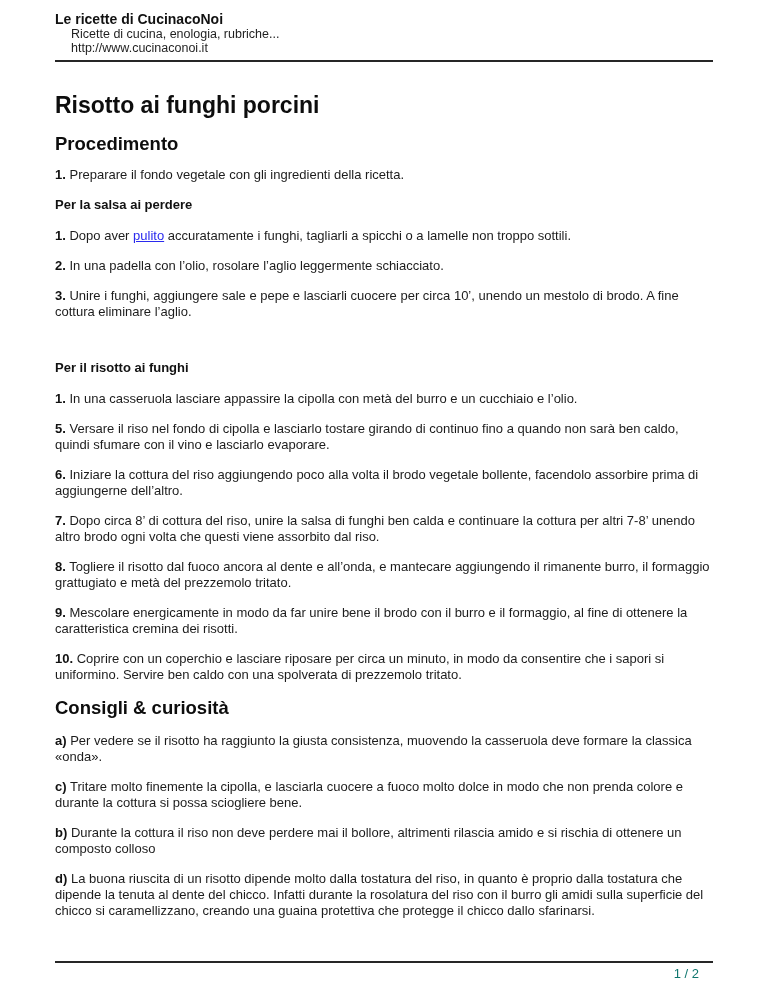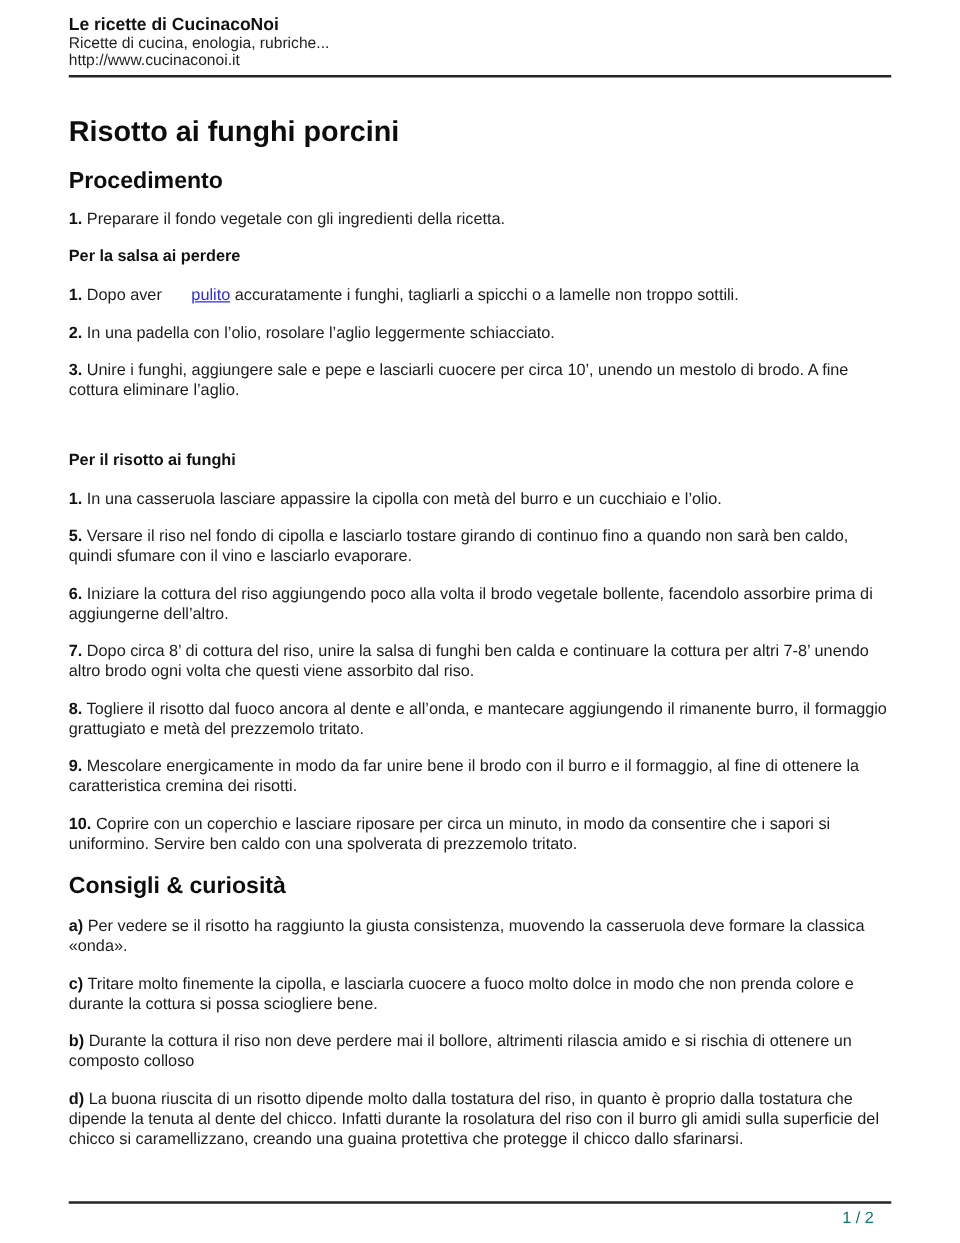--- a/index.html
+++ b/index.html
@@ -25,20 +25,21 @@
   .site-title {
     font-size: 14px;
     font-weight: bold;
     line-height: 16px;
     color: #111111;
   }
   .site-sub {
     font-size: 12.5px;
     line-height: 14px;
     color: #1f1f1f;
+    margin-left: 16px;
   }
   .rule {
     border: none;
     border-bottom: 2px solid #262626;
     margin: 5px 0 0 0;
     height: 0;
   }
   
   h1.recipe-title {
     font-size: 23px;
@@ -66,21 +67,20 @@
     font-size: 13px;
     line-height: 16px;
     margin: 0 0 14px 0;
     color: #1c1c1c;
   }
   p.step b.num { font-weight: bold; color: #111111; }
   a.inline-link {
     color: #2a2aee;
     text-decoration: underline;
     cursor: pointer;
-    margin-left: 20px;
   }
   .spacer { height: 26px; }
   
   .page-footer {
     position: absolute;
     left: 55px;
     width: 658px;
     top: 956px;
   }
   .page-number {

